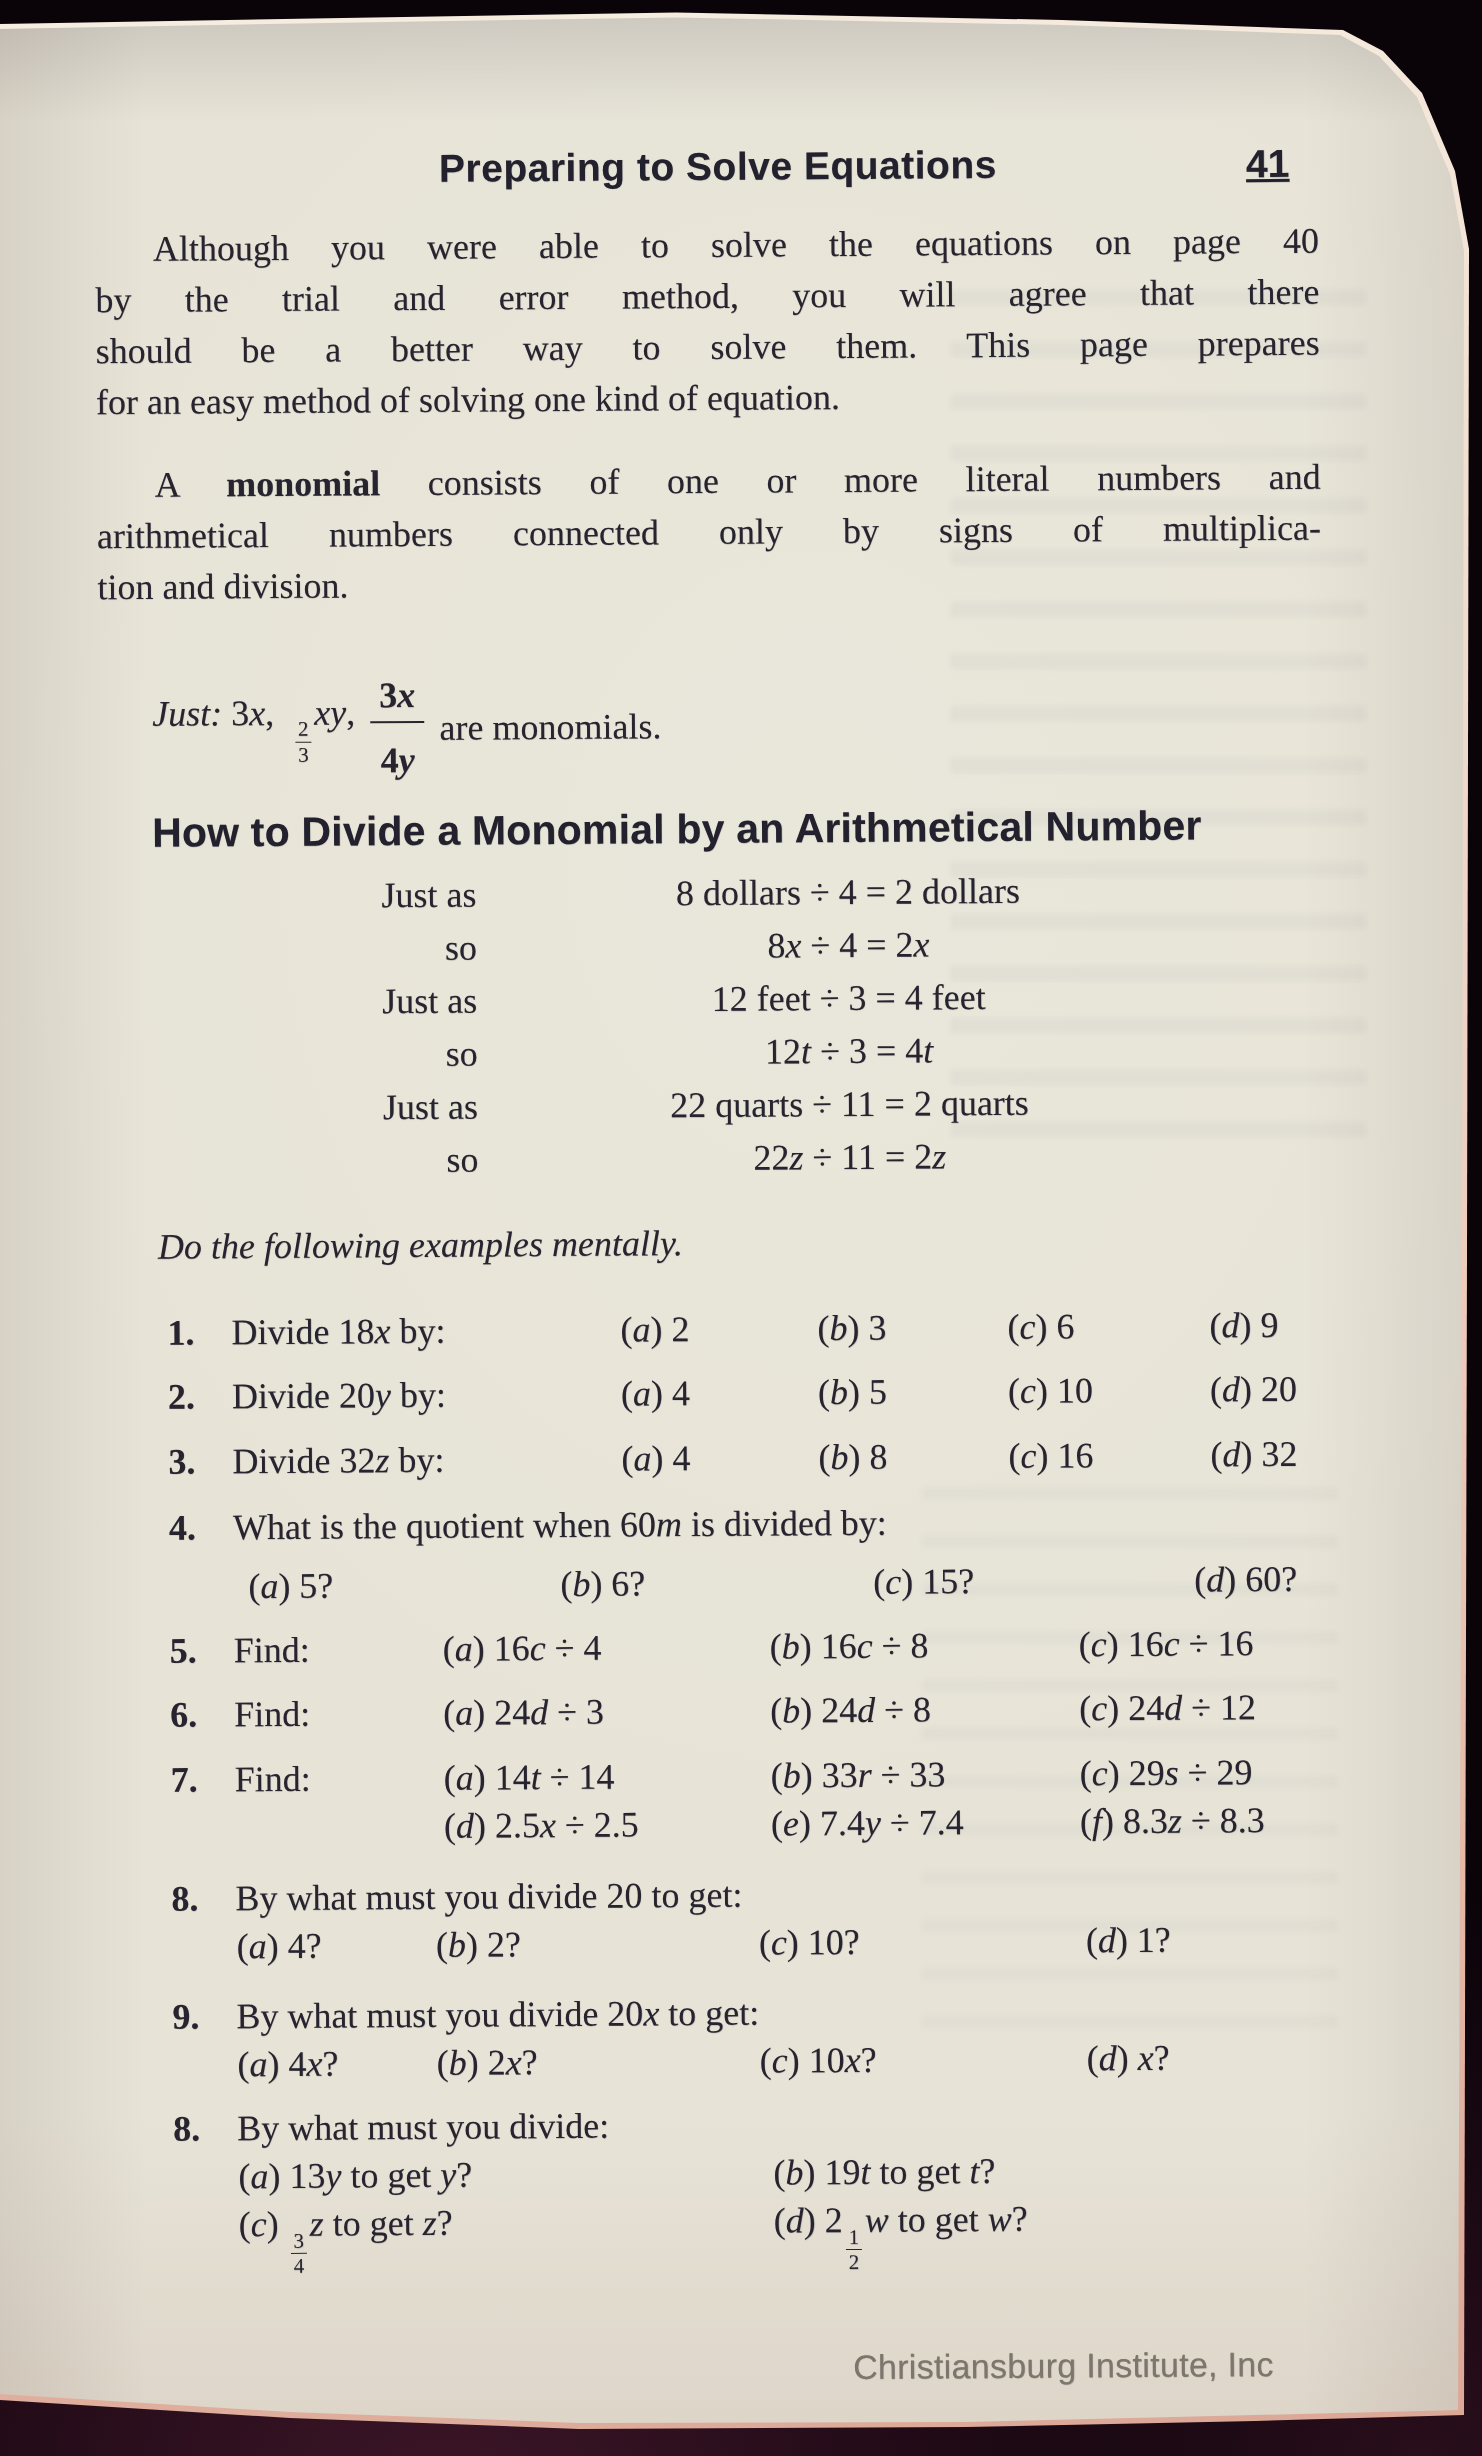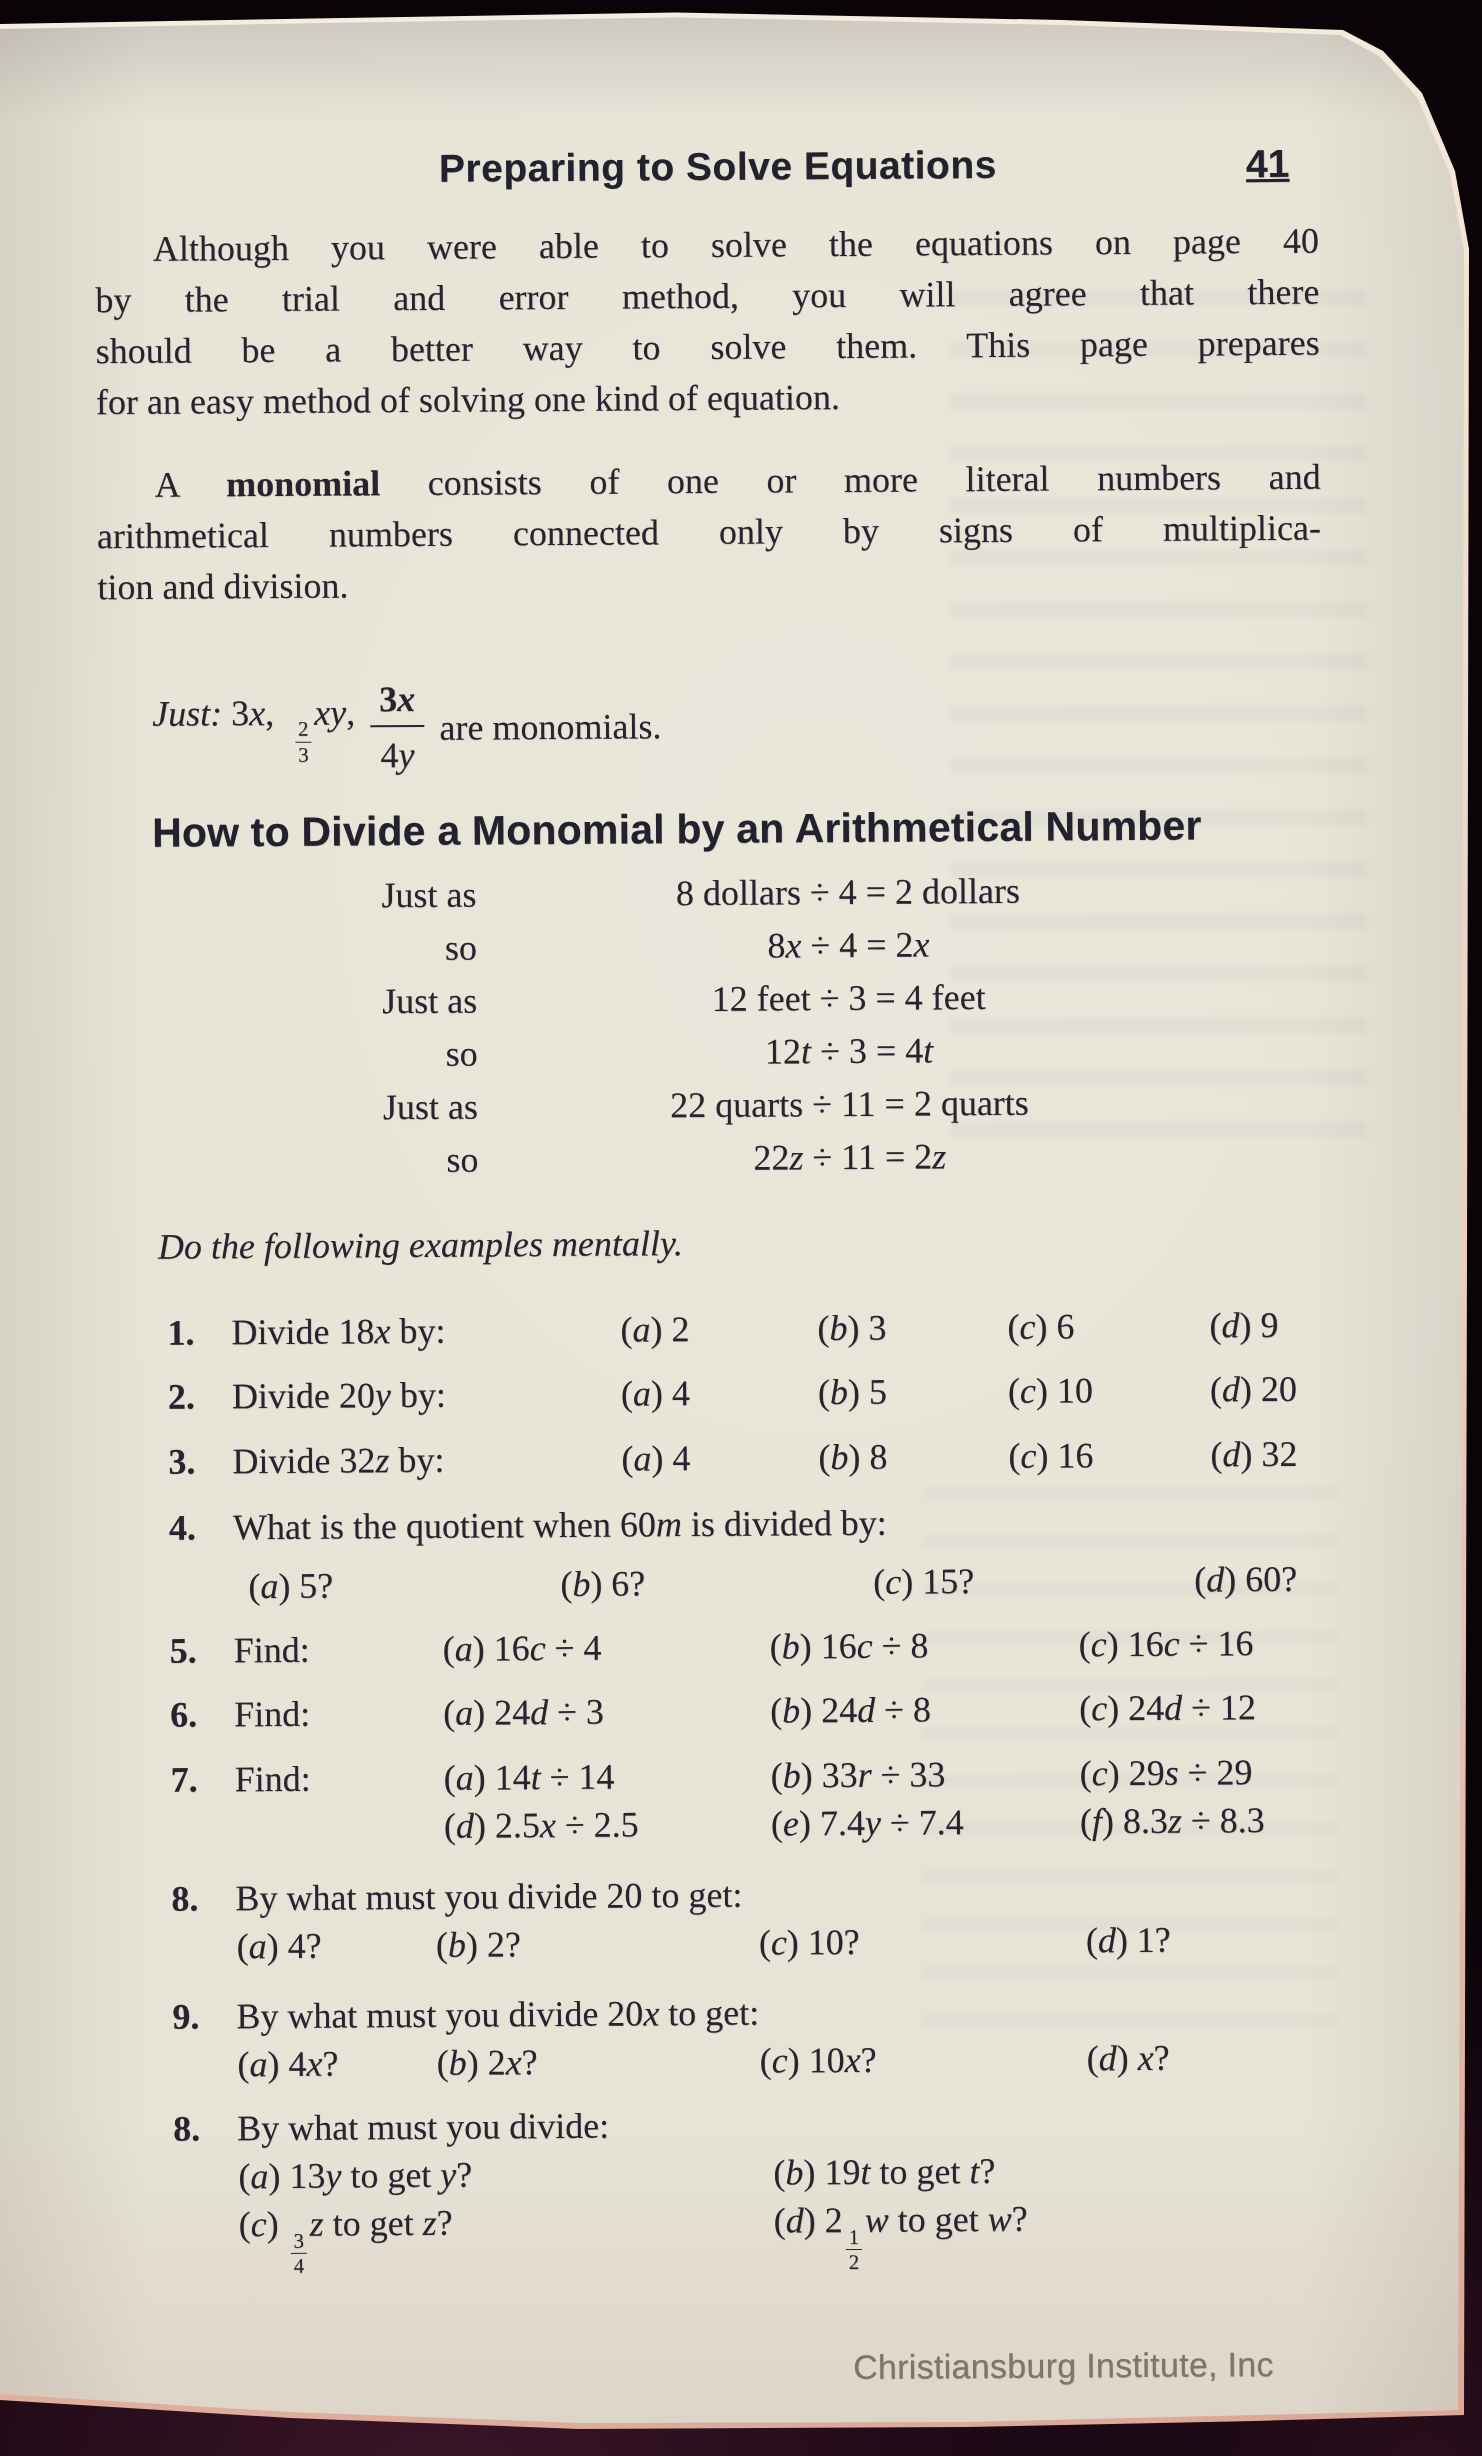--- a/index.html
+++ b/index.html
@@ -50,21 +50,21 @@
   .para{position:absolute;left:0;width:100%;}
   .p1{top:220px;}
   .p2{top:456px;}
   .pline{height:51px;line-height:51px;text-align:justify;text-align-last:justify;white-space:normal;}
   .pline:last-child{text-align-last:left;}
   .pline.indent{text-indent:58px;}
 
   .thus{position:absolute;top:645px;left:54px;height:162px;display:flex;align-items:center;}
   .bigfrac{display:inline-flex;flex-direction:column;align-items:center;margin:0 15.4px;line-height:1.2;}
   .bigfrac .fnum{border-bottom:2.9px solid currentColor;padding:0 8.7px 3.9px;font-weight:bold;}
-  .bigfrac .fden{padding-top:7px;}
+  .bigfrac .fden{padding-top:16px;font-weight:bold;}
   .frac{display:inline-flex;flex-direction:column;align-items:center;font-size:0.58em;line-height:1.08;vertical-align:-0.55em;margin:0 2.9px;}
   .frac .fnum{border-bottom:1.9px solid currentColor;padding:0 2.9px 1px;}
   .frac .fden{padding-top:1px;}
 
   .sect{position:absolute;top:809px;left:53px;
     font-family:"Liberation Sans","DejaVu Sans",sans-serif;font-weight:bold;font-size:41px;letter-spacing:0.2px;color:#23212e;line-height:1;}
 
   .analogy{position:absolute;top:867px;left:0;width:100%;}
   .arow{display:flex;height:53px;line-height:53px;}
   .albl{width:377px;text-align:right;}

